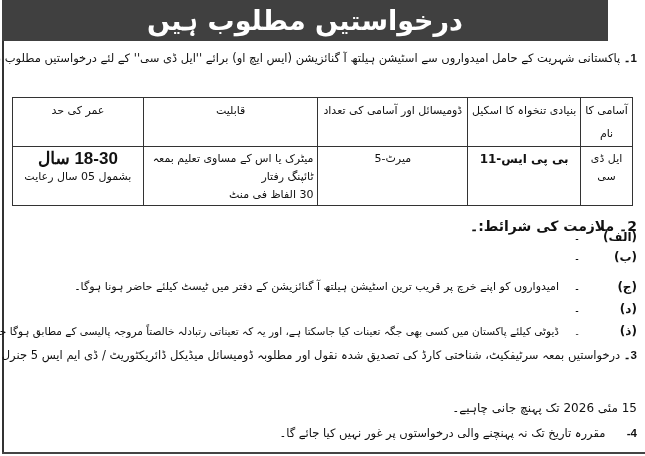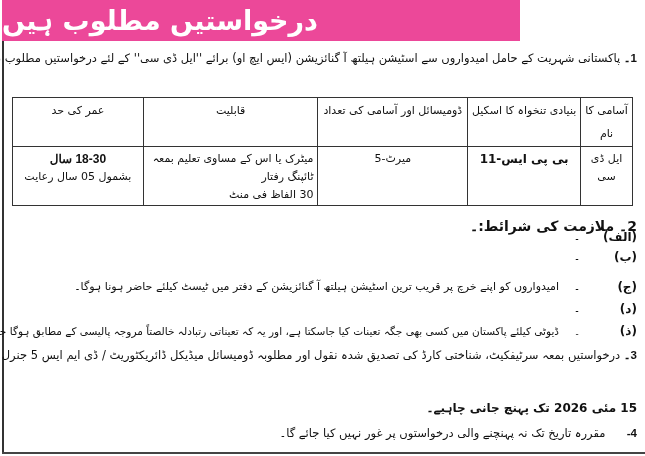--- a/index.html
+++ b/index.html
@@ -1,42 +1,42 @@
 <!DOCTYPE html>
 <html><head>
 <meta charset="utf-8">
 <style>
   html, body { margin:0; padding:0; background:#ffffff; }
   body { width:645px; height:456px; overflow:hidden; position:relative;
          font-family:"DejaVu Sans", sans-serif; color:#111; }
   .frame { position:absolute; left:0; top:0; width:645px; height:456px; }
   .left-rule { position:absolute; left:2px; top:0; width:2px; height:454px; background:#333; }
   .bottom-rule { position:absolute; left:2px; top:452px; width:643px; height:2px; background:#444; }
-  .titlebar { position:absolute; left:2px; top:0; width:518px; height:41px; background:#ec4899;
-              display:flex; align-items:center; justify-content:flex-start; }
+  .titlebar { position:absolute; left:2px; top:0; width:606px; height:41px; background:#404040;
+              display:flex; align-items:center; justify-content:center; }
   .titlebar h1 { margin:0; color:#ffffff; font-family:"DejaVu Sans", sans-serif; font-weight:bold;
                  font-size:27px; direction:rtl; letter-spacing:0.5px; line-height:41px; }
   .rtl { direction:rtl; unicode-bidi:embed; text-align:right; }
   .line { position:absolute; right:8px; white-space:nowrap; font-size:11.5px; line-height:16px; }
   .num { font-family:"Liberation Sans", sans-serif; font-weight:bold; }
   .p1 { top:50px; }
   table.posts { position:absolute; left:12px; top:97px; width:621px; border-collapse:collapse;
                 direction:rtl; font-size:11px; }
   table.posts th, table.posts td { border:1px solid #333; text-align:center; vertical-align:top; }
   table.posts th { font-weight:normal; height:23px; line-height:23px; font-size:11px;margin-top:25px; }
   table.posts td { height:42px; padding-top:3px; line-height:18px; }
   table.posts td.bold { font-weight:bold; font-size:12px; }
   .sec2 { top:218px; font-size:14px; font-weight:bold; right:8px; }
   .sub { position:absolute; right:8px; white-space:nowrap; font-size:11px; line-height:16px; direction:rtl;
          display:flex; flex-direction:row; }
   .sub .marker { display:inline-block; width:42px; text-align:right; font-weight:bold; font-size:12px; }
   .sub .dash { display:inline-block; width:36px; text-align:center; }
   .sub .txt { display:inline-block; }
   .i3a { top:347px; font-size:11.5px; }
-  .i3c { top:400px; font-size:12px; font-weight:bold; }
+  .i3c { top:400px; font-size:12px; font-weight:normal; }
   .i4 { top:425px; font-size:11.5px; }
 </style>
 </head>
 <body>
 
 <div class="frame">
   <div class="left-rule"></div>
   <div class="bottom-rule"></div>
 
   <div class="titlebar">
@@ -68,21 +68,21 @@
     <tbody>
       <tr>
         <td>ایل ڈی سی</td>
         <td class="bold">بی پی ایس-11</td>
         <td>میرٹ-5</td>
         <td style="text-align:right;padding-right:4px;">
           <div>میٹرک یا اس کے مساوی تعلیم بمعہ ٹائپنگ رفتار</div>
           <div>30 الفاظ فی منٹ</div>
         </td>
         <td>
-          <div class="num" style="font-size:12px;">18-30 سال</div>
+          <div class="num" style="font-size:17px;">18-30 سال</div>
           <div>بشمول 05 سال رعایت</div>
         </td>
       </tr>
     </tbody>
   </table>
 
   <div class="line rtl sec2">2۔ ملازمت کی شرائط:۔</div>
 
   <div class="sub" style="top:229px;">
     <span class="marker">(الف)</span>

